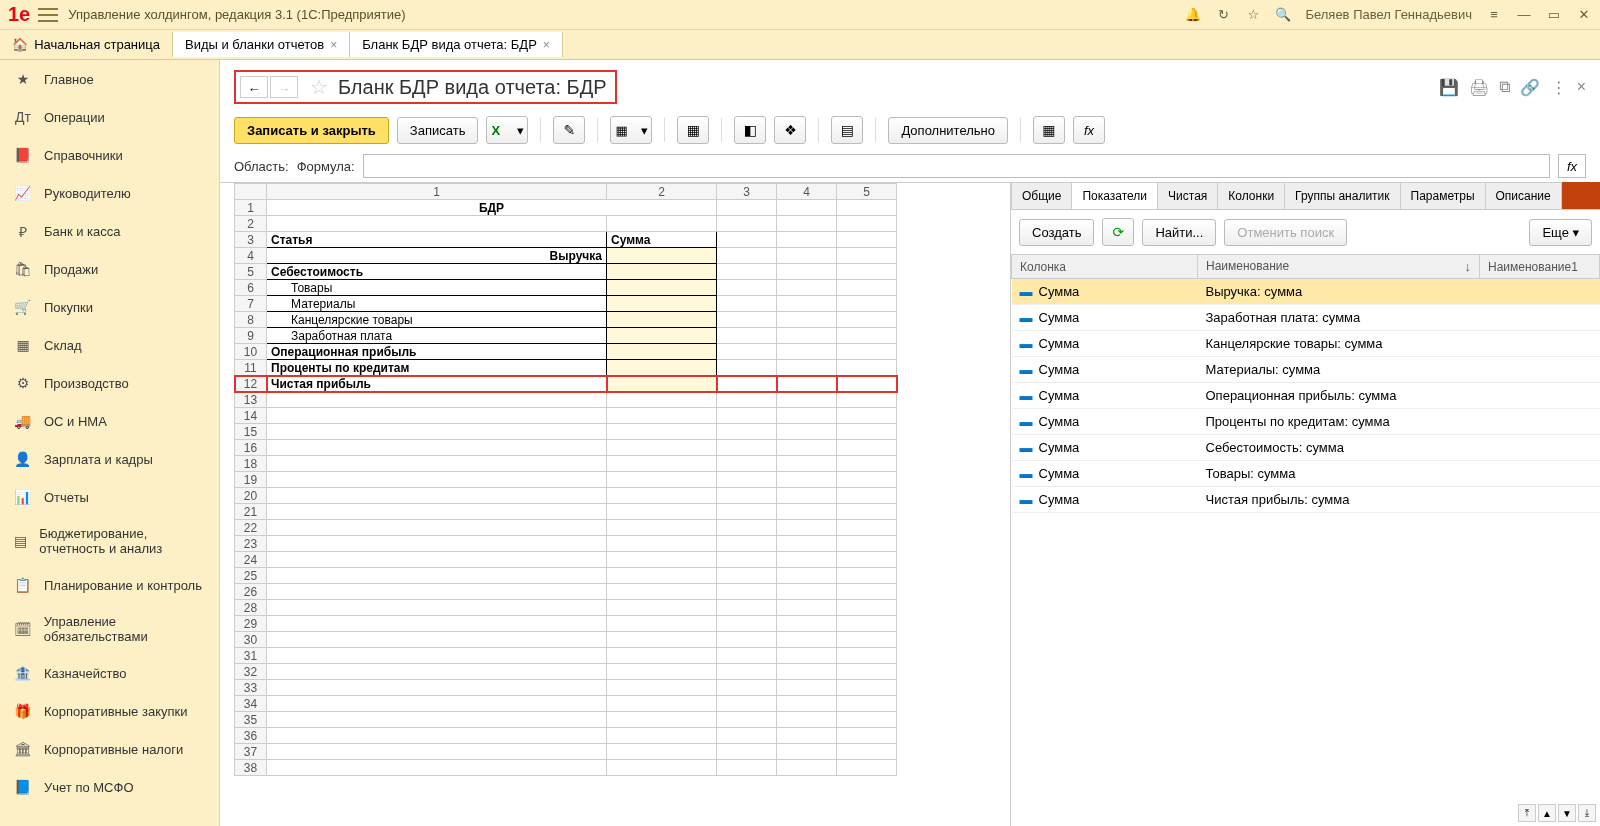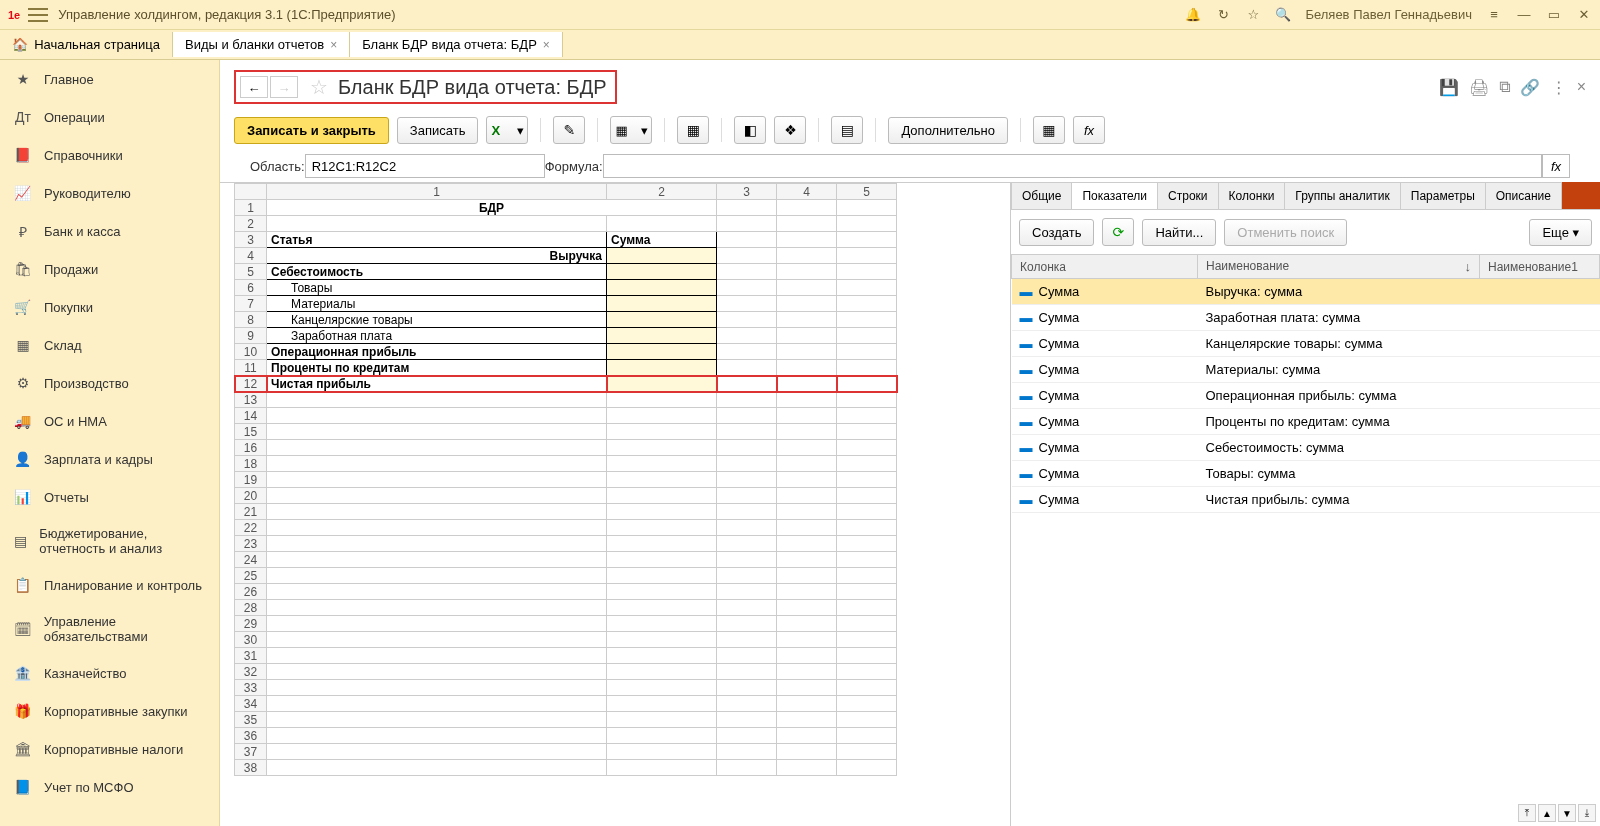--- a/index.html
+++ b/index.html
@@ -1,19 +1,19 @@
 <!DOCTYPE html>
 <html><head>
 <meta charset="utf-8">
 <style>
 *{box-sizing:border-box;margin:0;padding:0;font-family:Arial,sans-serif;font-size:13px;}
 body{background:#fff;overflow:hidden;}
 .app{display:flex;flex-direction:column;height:826px;width:1600px;}
 .titlebar{background:#fdf0c7;height:30px;display:flex;align-items:center;padding:0 8px;border-bottom:1px solid #e5d89c;}
-.logo{color:#e30613;font-weight:bold;font-size:11px;margin-right:8px;}
+.logo{color:#e30613;font-weight:bold;font-size:20px;margin-right:8px;}
 .burger{width:20px;height:14px;display:flex;flex-direction:column;justify-content:space-between;margin-right:10px;cursor:pointer;}
 .burger span{height:2px;background:#8a7a3e;}
 .title{color:#5a4f2a;flex:1;}
 .tright{display:flex;align-items:center;gap:14px;color:#6b5f35;}
 .tright .ic{width:16px;height:16px;cursor:pointer;display:flex;align-items:center;justify-content:center;}
 .tabs{background:#fdf0c7;height:30px;display:flex;align-items:center;border-bottom:1px solid #d9cc92;}
 .tab{padding:5px 12px;display:flex;align-items:center;gap:6px;border-right:1px solid #d9cc92;cursor:pointer;background:#fff;}
 .tab.home{background:#fdf0c7;}
 .tab .x{color:#888;font-size:12px;cursor:pointer;}
 .main{display:flex;flex:1;overflow:hidden;}
@@ -28,21 +28,21 @@
 .pgtitle{font-size:20px;color:#333;}
 .hdbox{border:2px solid #d33;padding:2px 8px 2px 2px;display:flex;align-items:center;gap:10px;}
 .pgactions{margin-left:auto;display:flex;gap:10px;color:#888;}
 .pgactions .ic{cursor:pointer;font-size:16px;}
 .toolbar{display:flex;align-items:center;padding:6px 14px;gap:8px;flex-wrap:wrap;}
 .btn{border:1px solid #bbb;background:linear-gradient(#fff,#eee);padding:5px 12px;border-radius:3px;cursor:pointer;}
 .btn.primary{background:#ffe066;border-color:#c9a618;font-weight:bold;}
 .tbtn{width:32px;height:28px;border:1px solid #bbb;background:linear-gradient(#fff,#eee);border-radius:3px;display:flex;align-items:center;justify-content:center;cursor:pointer;font-size:14px;}
 .tbtn.dd{width:42px;justify-content:space-between;padding:0 4px;}
 .sep{width:1px;height:24px;background:#ddd;margin:0 4px;}
-.formula-row{display:flex;align-items:center;padding:4px 30px;}
+.formula-row{display:flex;align-items:center;padding:4px 14px;gap:8px;}
 .formula-row label{color:#333;}
 .formula-row input{border:1px solid #bbb;padding:3px 6px;height:24px;}
 .formula-row .area{width:240px;}
 .formula-row .formula{flex:1;}
 .fxbtn{width:28px;height:24px;border:1px solid #bbb;background:#fff;display:flex;align-items:center;justify-content:center;font-style:italic;cursor:pointer;}
 .split{display:flex;flex:1;overflow:hidden;}
 .sheet{flex:1;overflow:auto;border-top:1px solid #ccc;position:relative;padding-left:14px;padding-bottom:14px;}
 table.grid{border-collapse:collapse;table-layout:fixed;}
 table.grid th,table.grid td{border:1px solid #ccc;height:16px;font-size:12px;padding:0 4px;text-align:left;background:#fff;}
 table.grid th{background:#f5f5f5;text-align:center;font-weight:normal;color:#555;}
@@ -233,21 +233,20 @@
         <button class="btn">Дополнительно</button>
         <div class="sep"></div>
         <div class="tbtn">▦</div>
         <div class="tbtn">
             <i>fx</i>
           </div>
       </div>
 
       <div class="formula-row">
         <label>Область:</label>
-        <input class="area" value="R12C1:R12C2" style="">
         <label>Формула:</label>
         <input class="formula" value="" style="">
         <div class="fxbtn">fx</div>
       </div>
 
       <div class="split">
         <div class="sheet">
           <table class="grid" id="grid">
               <tbody>
                 <tr>
@@ -546,21 +545,21 @@
                   <td></td>
                 </tr>
               </tbody>
             </table>
         </div>
 
         <div class="right">
           <div class="rtabs" id="rtabs">
               <div class="rtab">Общие</div>
               <div class="rtab active">Показатели</div>
-              <div class="rtab">Строки</div>
+              <div class="rtab">Чистая</div>
               <div class="rtab">Колонки</div>
               <div class="rtab">Группы аналитик</div>
               <div class="rtab">Параметры</div>
               <div class="rtab">Описание</div>
             </div>
           <div class="rtools">
             <button class="btn">Создать</button>
             <div class="tbtn" style="color:#090;">⟳</div>
             <button class="btn">Найти...</button>
             <button class="btn" style="color:#aaa;text-align:right;">Отменить поиск</button>

